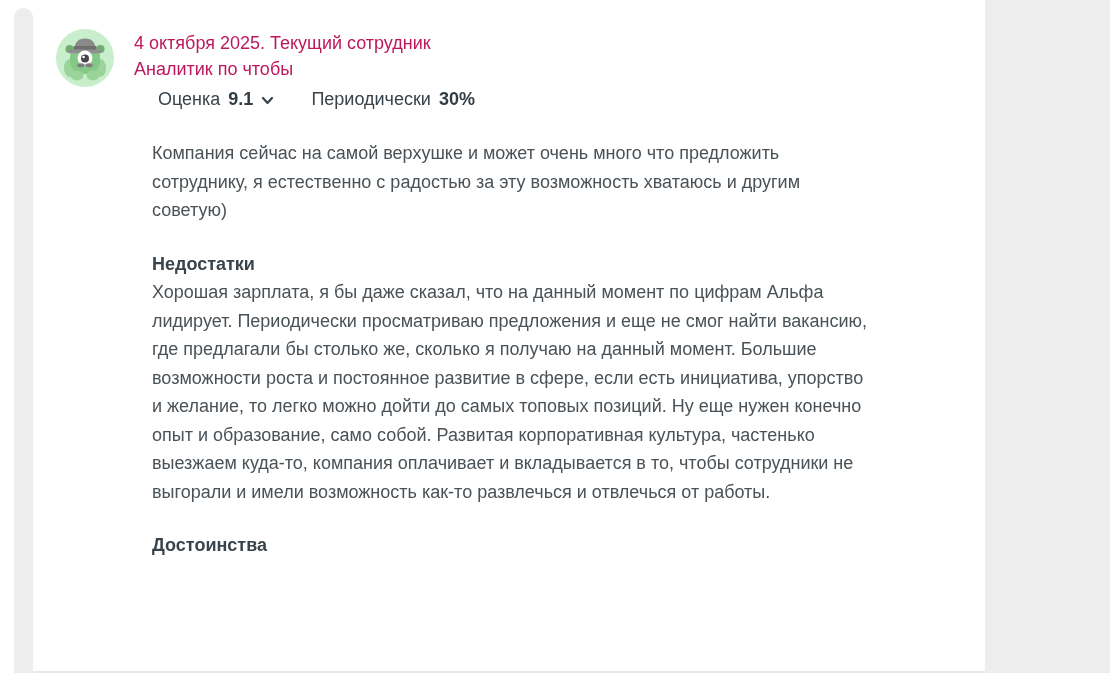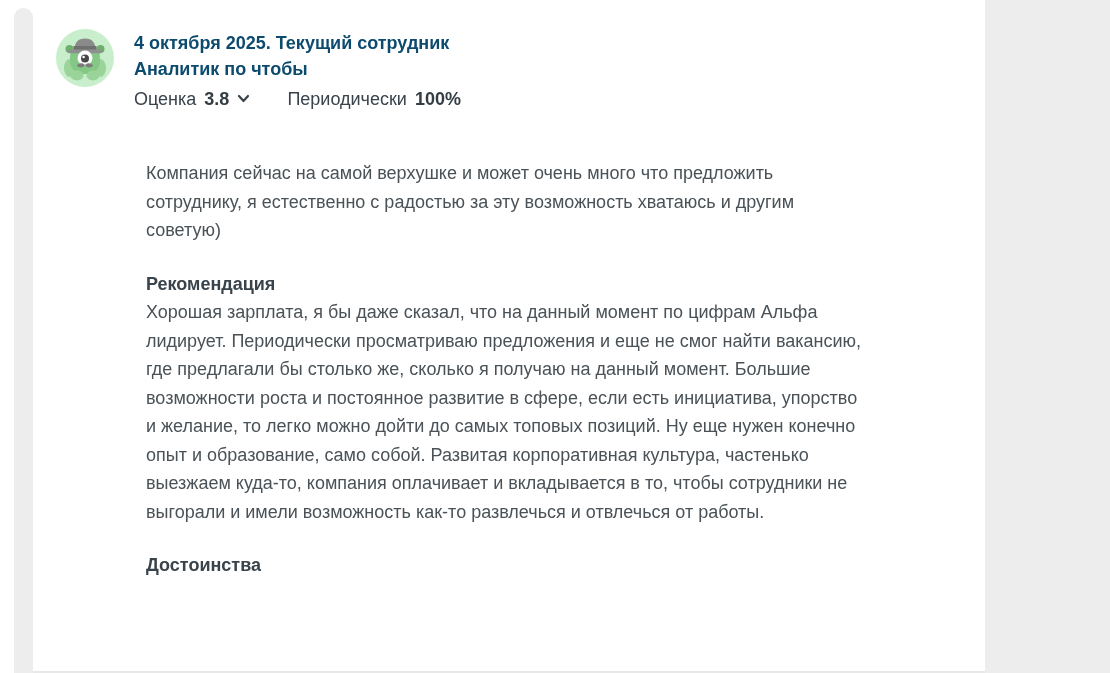--- a/index.html
+++ b/index.html
@@ -33,43 +33,42 @@
   }
   .avatar {
     position: absolute; left: 23px; top: 29px;
     width: 58px; height: 58px;
   }
   .header {
     position: absolute; left: 101px; top: 30px;
   }
   .meta-line {
     font-size: 18px; line-height: 26px;
-    color: #0c4a6e;
-    font-weight: bold;
+    color: #be185d;
   }
   .rating-row {
     margin-top: 7px;
     display: flex; align-items: center;
     font-size: 18px; color: #39434b;
   }
   .rating {
-    display: flex; 
+    display: flex; align-items: center;
     cursor: pointer;
+    margin-left: 24px;
   }
   .rating .value { margin-left: 8px; }
   .rating .chev { margin-left: 7px; margin-top: 2px; }
   .rec { display: flex; align-items: center; margin-left: 36px; }
   .rec .value { margin-left: 8px; }
   .bold-val { font-weight: 700; color: #333d44; }
   .review-body {
-    position: absolute; left: 113px; top: 139px;
+    position: absolute; left: 119px; top: 139px;
     width: 720px;
     font-size: 18px; line-height: 28.5px;
     color: #4a5257;
-    margin-top: 20px;
   }
   .review-body p { margin: 0 0 25px 0; }
   .review-body h3 {
     margin: 0; padding: 0;
     font-size: 18px; line-height: 28.5px;
     font-weight: 700; color: #39434b;
   }
 </style>
 </head>
 <body>
@@ -107,33 +106,33 @@
     </svg>
   </div>
 
   <div class="header">
     <div class="meta-line">4 октября 2025. Текущий сотрудник</div>
     <div class="meta-line">Аналитик по чтобы</div>
 
     <div class="rating-row">
       <div class="rating">
         <span>Оценка</span>
-        <span class="value bold-val">3.8</span>
+        <span class="value bold-val">9.1</span>
         <svg class="chev" width="15" height="15" viewBox="0 0 15 15">
           <polyline points="3,5 7.5,10 12,5" fill="none" stroke="#39434b" stroke-width="2.2" stroke-linecap="round" stroke-linejoin="round"></polyline>
         </svg>
       </div>
       <div class="rec">
         <span>Периодически</span>
-        <span class="value bold-val">100%</span>
+        <span class="value bold-val">30%</span>
       </div>
     </div>
   </div>
 
   <div class="review-body">
     <p>Компания сейчас на самой верхушке и может очень много что предложить сотруднику, я естественно с радостью за эту возможность хватаюсь и другим советую)</p>
-    <h3>Рекомендация</h3>
+    <h3>Недостатки</h3>
     <p>Хорошая зарплата, я бы даже сказал, что на данный момент по цифрам Альфа лидирует. Периодически просматриваю предложения и еще не смог найти вакансию, где предлагали бы столько же, сколько я получаю на данный момент. Большие возможности роста и постоянное развитие в сфере, если есть инициатива, упорство и желание, то легко можно дойти до самых топовых позиций. Ну еще нужен конечно опыт и образование, само собой. Развитая корпоративная культура, частенько выезжаем куда-то, компания оплачивает и вкладывается в то, чтобы сотрудники не выгорали и имели возможность как-то развлечься и отвлечься от работы.</p>
     <h3>Достоинства</h3>
   </div>
 
   <div class="divider"></div>
 </div>
 
 </body></html>

